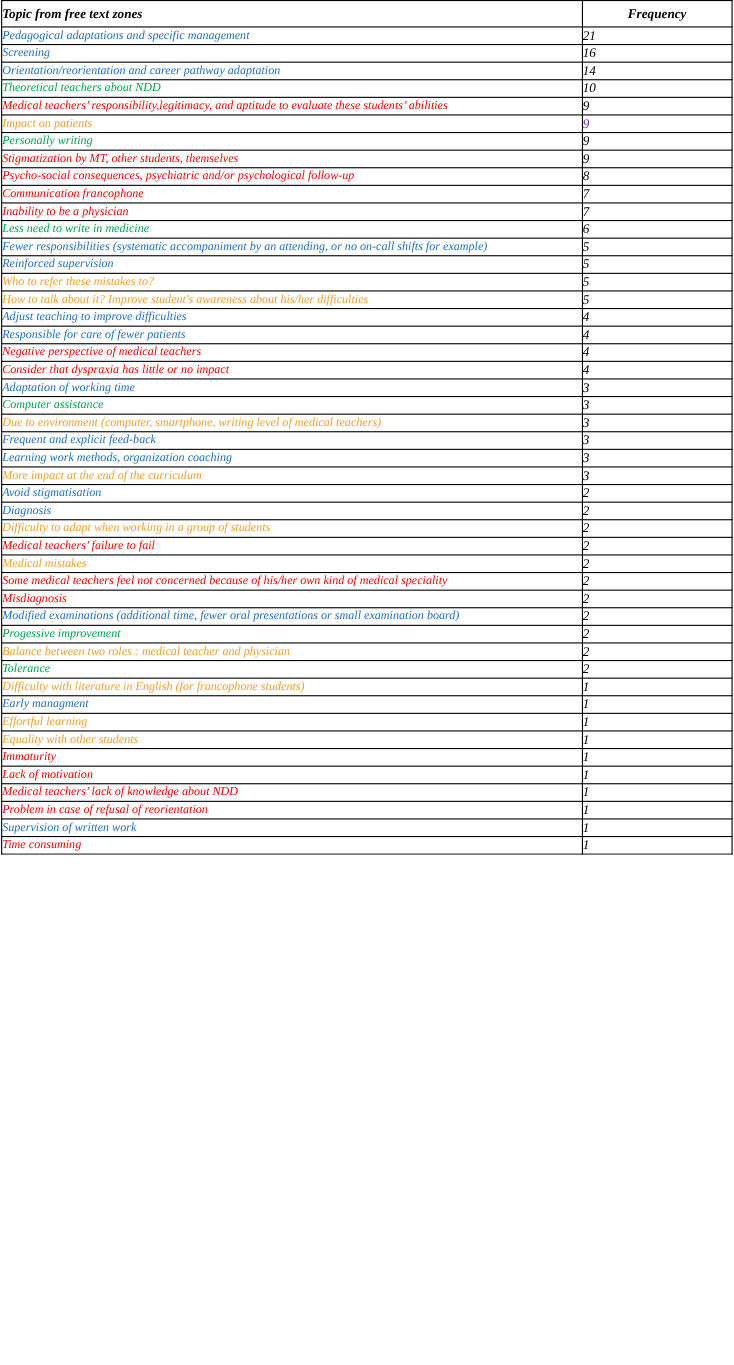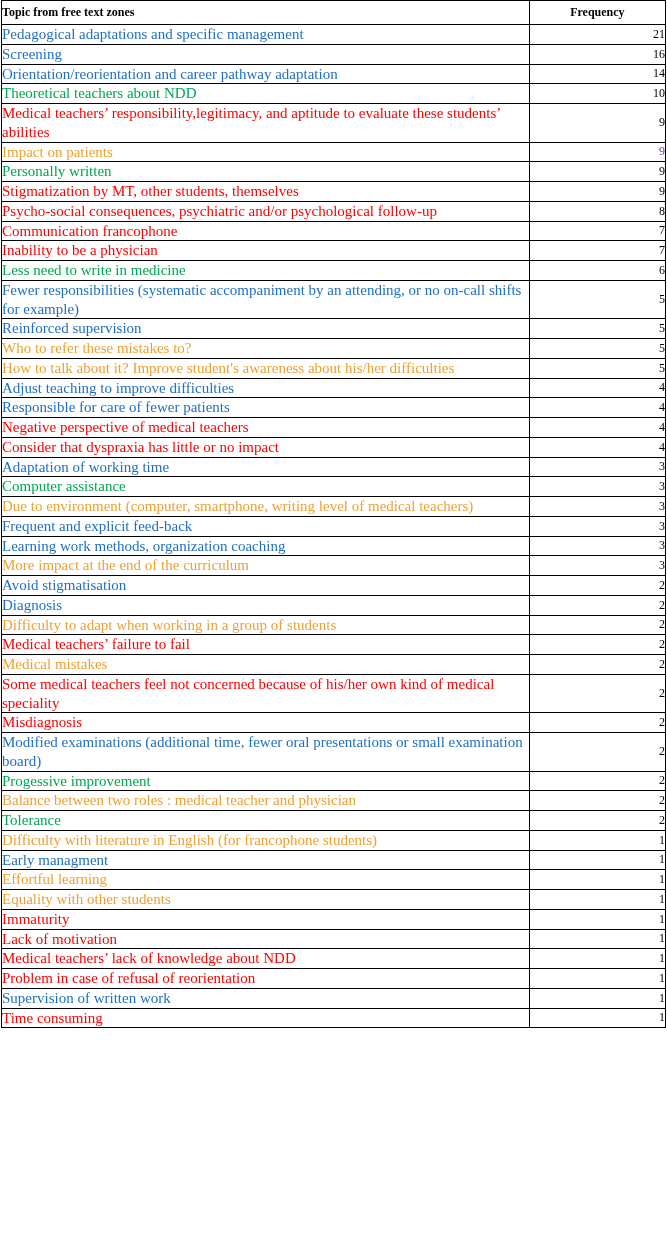--- a/index.html
+++ b/index.html
@@ -6,20 +6,21 @@
     margin: 0;
     padding: 0;
     background: #ffffff;
   }
   body {
     width: 667px;
     font-family: "Liberation Serif", serif;
   }
   .table-wrap {
     width: 667px;
+    font-style: italic;
   }
   table.topic-table {
     border-collapse: collapse;
     width: 665px;
     margin: 0 1px;
     table-layout: fixed;
   }
   table.topic-table th,
   table.topic-table td {
     border: 1px solid #000000;
@@ -39,30 +40,30 @@
   }
   th.head-topic {
     text-align: left;
     padding: 2px 0 2px 5px;
   }
   th.head-freq {
     text-align: center;
     padding: 2px 0;
   }
   td.topic-cell {
-    font-size: 15px;
+    font-size: 11px;
     line-height: 1.25;
     padding: 4px 6px 4px 5px;
     text-align: left;
     vertical-align: middle;
   }
   td.freq-cell {
     font-size: 12px;
     color: #000000;
-    text-align: right;
+    text-align: left;
     vertical-align: middle;
     padding: 4px 0;
   }
 </style>
 </head>
 <body>
 
 <div class="table-wrap">
   <table class="topic-table">
     <colgroup>
@@ -94,21 +95,21 @@
         </tr>
         <tr>
           <td class="topic-cell" style="color: rgb(255, 0, 0);">Medical teachers’ responsibility,legitimacy, and aptitude to evaluate these students’ abilities</td>
           <td class="freq-cell" style="color: rgb(0, 0, 0);">9</td>
         </tr>
         <tr>
           <td class="topic-cell" style="color: rgb(240, 160, 48);">Impact on patients</td>
           <td class="freq-cell" style="color: rgb(112, 48, 160);">9</td>
         </tr>
         <tr>
-          <td class="topic-cell" style="color: rgb(0, 166, 81);">Personally written</td>
+          <td class="topic-cell" style="color: rgb(0, 166, 81);">Personally writing</td>
           <td class="freq-cell" style="color: rgb(0, 0, 0);">9</td>
         </tr>
         <tr>
           <td class="topic-cell" style="color: rgb(255, 0, 0);">Stigmatization by MT, other students, themselves</td>
           <td class="freq-cell" style="color: rgb(0, 0, 0);">9</td>
         </tr>
         <tr>
           <td class="topic-cell" style="color: rgb(255, 0, 0);">Psycho-social consequences, psychiatric and/or psychological follow-up</td>
           <td class="freq-cell" style="color: rgb(0, 0, 0);">8</td>
         </tr>

